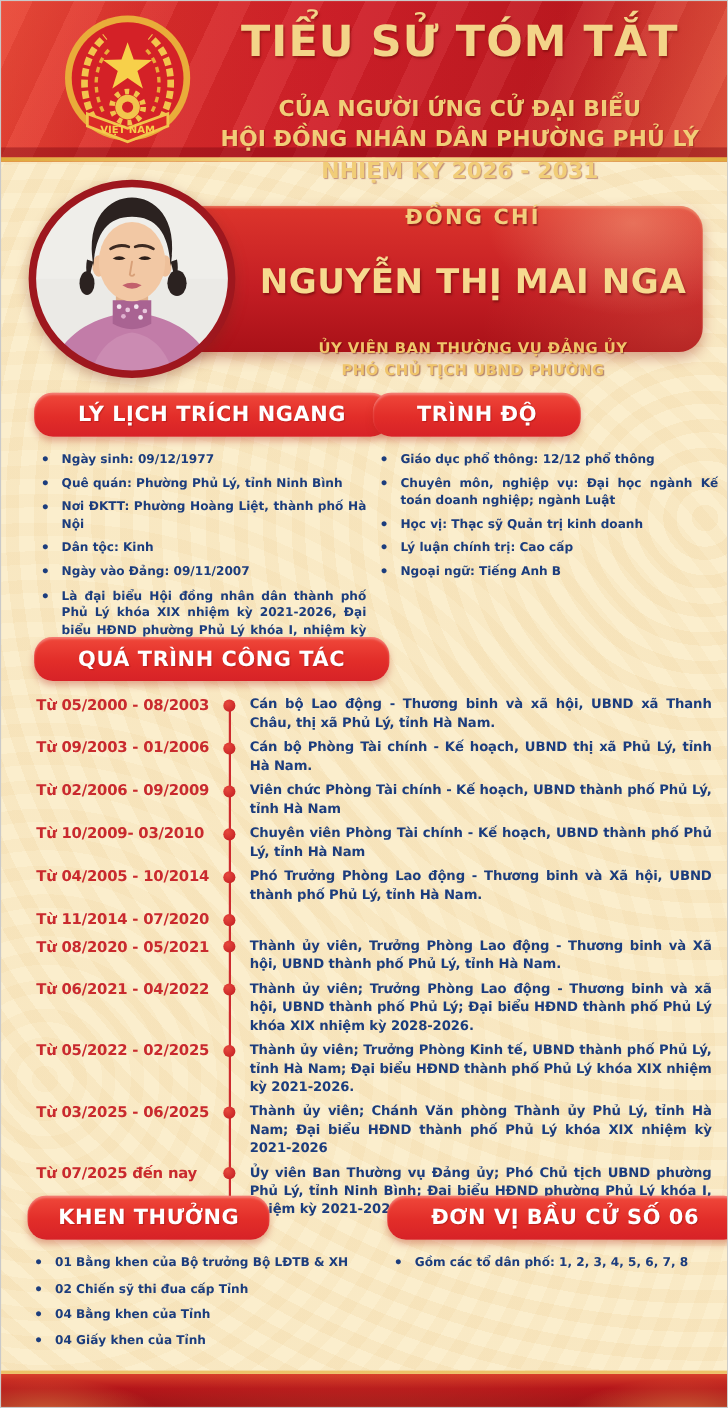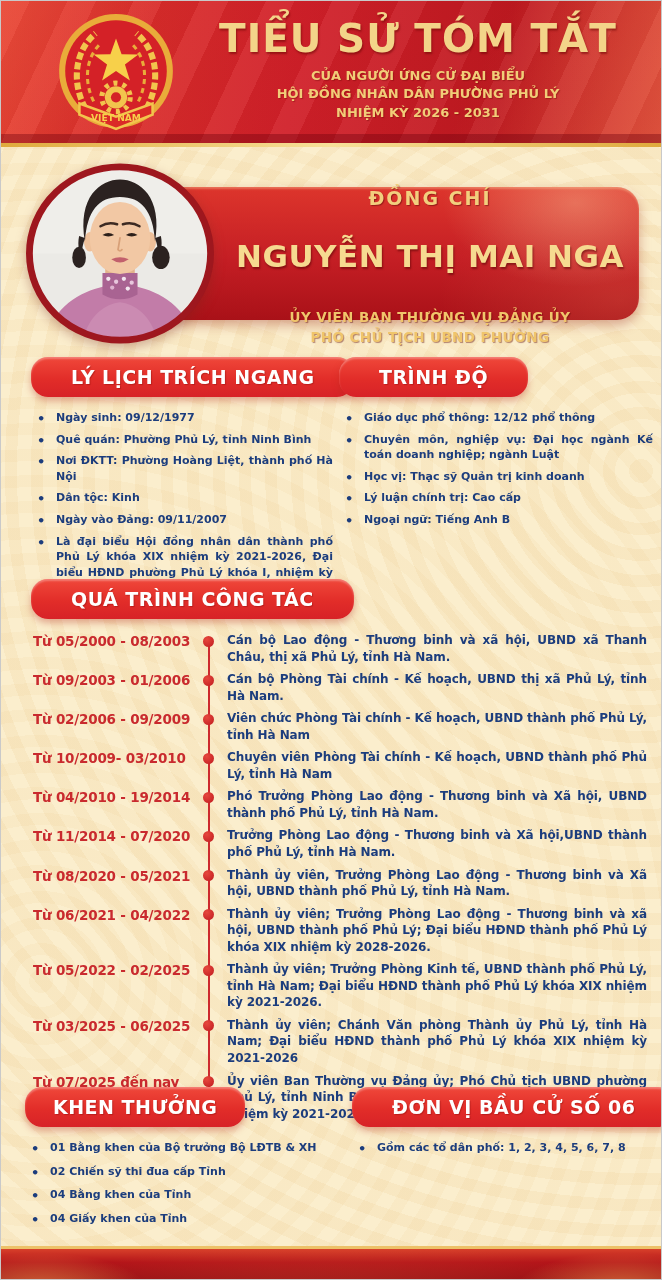--- a/index.html
+++ b/index.html
@@ -20,21 +20,21 @@
       repeating-linear-gradient(115deg, rgba(255,255,255,.05) 0 26px, rgba(120,0,10,.08) 26px 60px),
       linear-gradient(100deg, #e13a2d 0%, #d1212a 45%, #bf1a21 75%, #d94534 100%);
   }
   .header::before{ content:''; position:absolute; left:0; right:0; bottom:4px; height:9px; background:rgba(110,0,12,.38); }
   .header::after{ content:''; position:absolute; left:0; right:0; bottom:0; height:4px;
     background:linear-gradient(90deg,#dfa93c,#f7e09a 50%,#dfa93c); }
   .emblem{ position:absolute; left:54px; top:9px; width:122px; height:128px; }
   .header-text{ position:absolute; left:188px; right:14px; top:15px; text-align:center; }
   .header-title{ font-size:39px; font-weight:bold; color:#f3d489; letter-spacing:1px;
     text-shadow:1px 2px 2px rgba(110,10,5,.55); white-space:nowrap; }
-  .header-sub{ margin-top:6px; font-size:13px; font-weight:bold; color:#f1cd78; line-height:1.42;
+  .header-sub{ margin-top:23px; font-size:20px; font-weight:bold; color:#f1cd78; line-height:1.42;
     text-shadow:1px 1px 1px rgba(110,10,5,.4); }
 
   
   .name-banner{ position:absolute; left:150px; top:186px; width:488px; height:133px; z-index:6;
     border-radius:22px;
     background:
       radial-gradient(190px 120px at 87% 12%, rgba(255,205,160,.40), rgba(255,205,160,0) 70%),
       radial-gradient(260px 170px at 96% 85%, rgba(255,160,110,.18), rgba(255,160,110,0) 70%),
       linear-gradient(180deg, #dd352c 0%, #c41e24 55%, #a91118 100%);
     box-shadow:0 5px 12px rgba(150,30,20,.35), inset 0 2px 2px rgba(255,220,170,.35);
@@ -230,29 +230,28 @@
           <div class="ttext">Viên chức Phòng Tài chính - Kế hoạch, UBND thành phố Phủ Lý, tỉnh Hà Nam</div>
         </div>
 
         <div class="trow">
           <div class="tdate">Từ 10/2009- 03/2010</div>
           <div class="tdot"></div>
           <div class="ttext">Chuyên viên Phòng Tài chính - Kế hoạch, UBND thành phố Phủ Lý, tỉnh Hà Nam</div>
         </div>
 
         <div class="trow">
-          <div class="tdate">Từ 04/2010 - 19/2014</div>
+          <div class="tdate">Từ 04/2005 - 10/2014</div>
           <div class="tdot"></div>
           <div class="ttext">Phó Trưởng Phòng Lao động - Thương binh và Xã hội, UBND thành phố Phủ Lý, tỉnh Hà Nam.</div>
         </div>
 
         <div class="trow">
           <div class="tdate">Từ 11/2014 - 07/2020</div>
           <div class="tdot"></div>
-          <div class="ttext">Trưởng Phòng Lao động - Thương binh và Xã hội,UBND thành phố Phủ Lý, tỉnh Hà Nam.</div>
         </div>
 
         <div class="trow">
           <div class="tdate">Từ 08/2020 - 05/2021</div>
           <div class="tdot"></div>
           <div class="ttext">Thành ủy viên, Trưởng Phòng Lao động - Thương binh và Xã hội, UBND thành phố Phủ Lý, tỉnh Hà Nam.</div>
         </div>
 
         <div class="trow">
           <div class="tdate">Từ 06/2021 - 04/2022</div>

